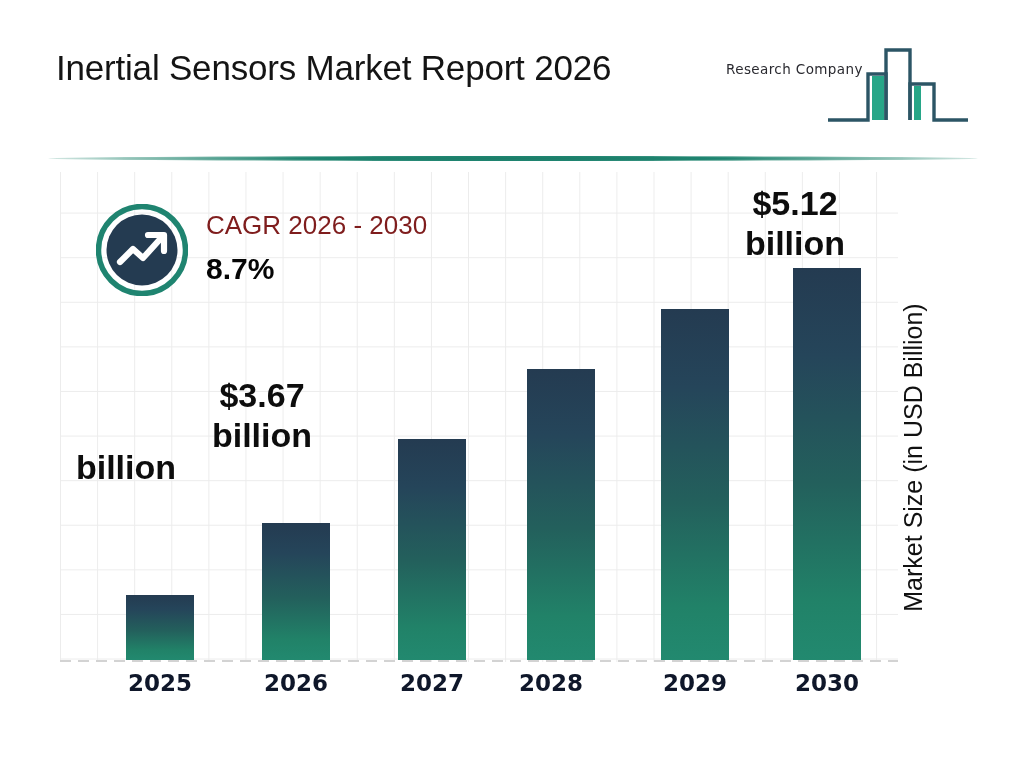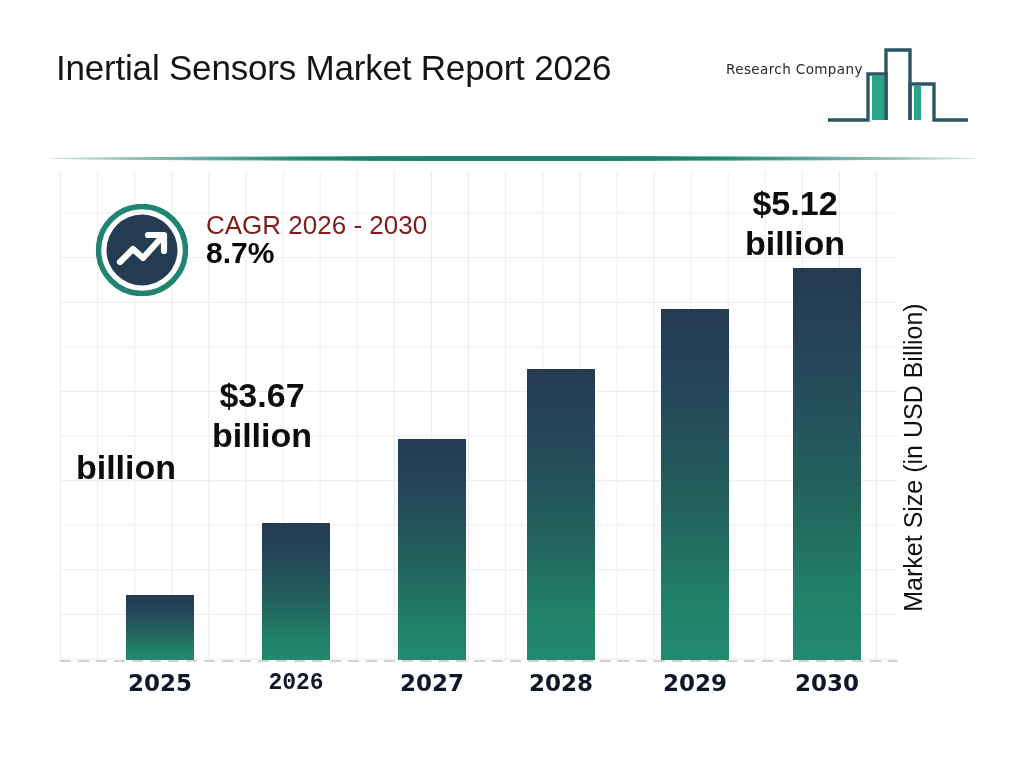--- a/index.html
+++ b/index.html
@@ -85,21 +85,21 @@
   .ylabel span{
     transform:rotate(-90deg);white-space:nowrap;
     font-size:25px;color:#111111;font-weight:400;
   }
 
   
   .cagr{position:absolute;left:96px;top:204px;width:400px;height:104px;}
   .cagr-icon{position:absolute;left:0;top:0;width:92px;height:92px;}
   .cagr-text{position:absolute;left:110px;top:8px;}
   .cagr-period{font-size:26px;color:#7f1d1d;font-weight:400;line-height:1.0;}
-  .cagr-value{font-size:30px;color:#050505;font-weight:bold;line-height:1.0;}
+  .cagr-value{font-size:30px;color:#050505;font-weight:bold;margin-top:16px;line-height:1.0;}
 </style>
 </head>
 <body>
 
 <div id="page">
 
   <div class="title">Inertial Sensors Market Report 2026</div>
 
   <div class="logo">
     <div class="logo-text">
@@ -133,23 +133,23 @@
         <div class="bar" title="2028: 4.32" style="left: 467px; height: 291px;"></div>
         <div class="bar" title="2029: 4.7" style="left: 601px; height: 351px;"></div>
         <div class="bar" title="2030: 5.12" style="left: 733px; height: 392px;"></div>
         <div class="bar-label" style="left: 660px; top: 12px;">
           <div>$5.12</div>
           <div>billion</div>
         </div>
       </div>
     <div class="xlabels" id="xlabels">
         <div class="xtick" style="left: 40px;">2025</div>
-        <div class="xtick" style="left: 176px; font-family: Liberation Mono, monospace;">2026</div>
+        <div class="xtick" style="left: 176px;">2026</div>
         <div class="xtick" style="left: 312px;">2027</div>
-        <div class="xtick" style="left: 441px;">2028</div>
+        <div class="xtick" style="left: 431px;">2028</div>
         <div class="xtick" style="left: 575px;">2029</div>
         <div class="xtick" style="left: 707px;">2030</div>
       </div>
   </div>
 
   <div class="ylabel">
     <span>Market Size (in USD Billion)</span>
   </div>
 
   <div class="cagr">

